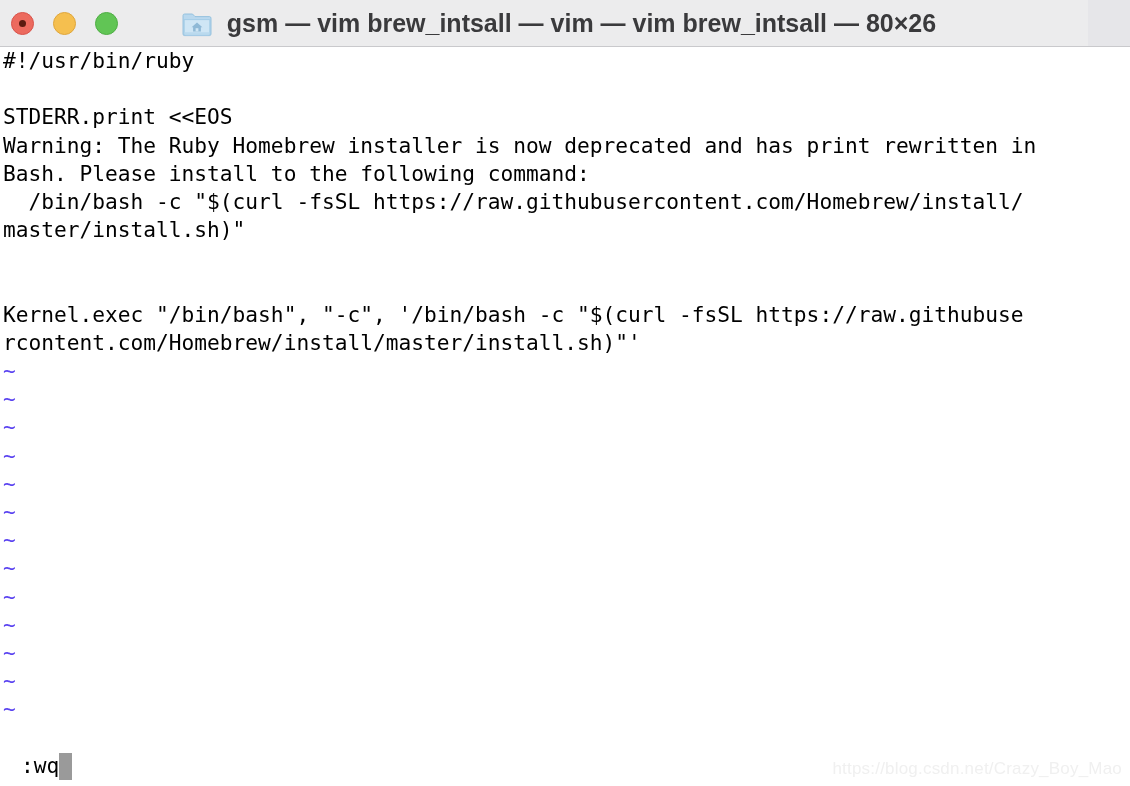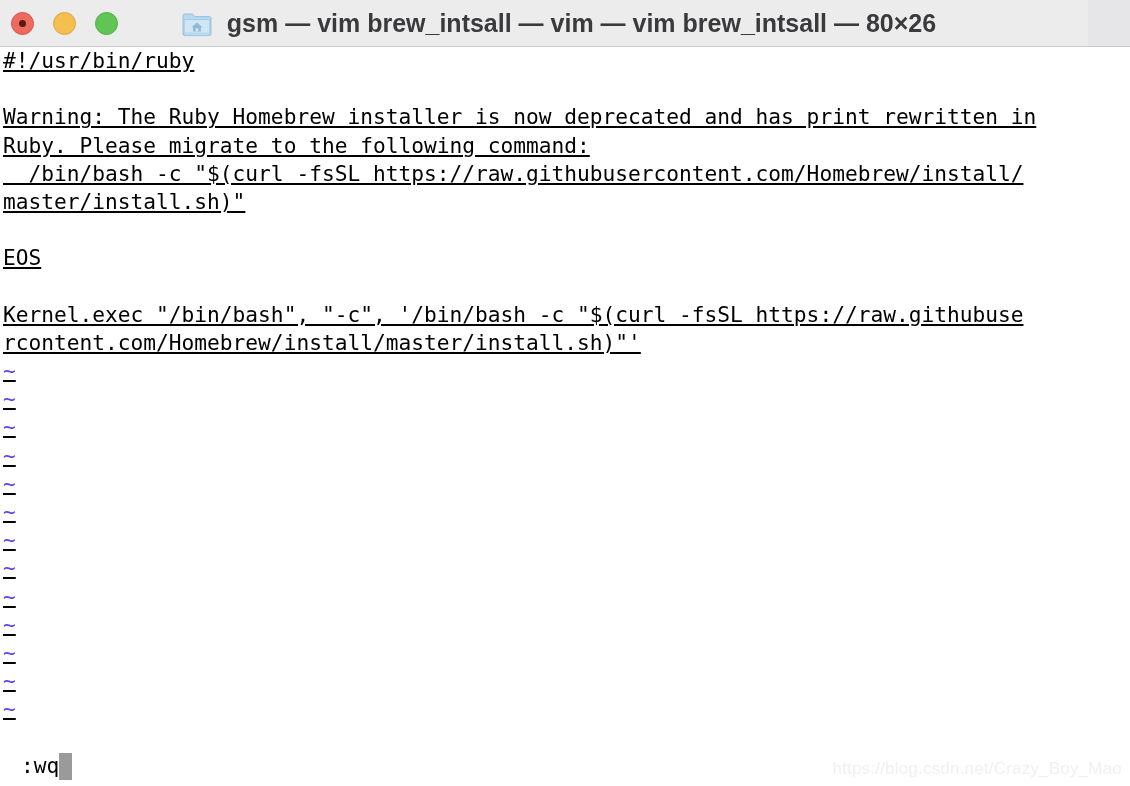--- a/index.html
+++ b/index.html
@@ -106,21 +106,20 @@
     width: 1130px;
     height: 739px;
     background: #ffffff;
     overflow: hidden;
   }
   #term-lines {
     position: absolute;
     left: 3px;
     top: 0px;
     width: 1127px;
-    text-decoration: underline;
   }
   .term-line {
     font-family: "DejaVu Sans Mono", monospace;
     font-size: 21.2px;
     line-height: 28.2px;
     height: 28.2px;
     color: #000000;
     white-space: pre;
     letter-spacing: 0px;
   }
@@ -189,26 +188,26 @@
       <span id="window-title">gsm — vim brew_intsall — vim — vim brew_intsall — 80×26</span>
     </div>
   </div>
 </div>
 
 <div id="terminal">
 
   <div id="term-lines">
     <div class="term-line">#!/usr/bin/ruby</div>
     <div class="term-line blank"></div>
+    <div class="term-line">STDERR.print &lt;&lt;EOS</div>
     <div class="term-line">Warning: The Ruby Homebrew installer is now deprecated and has print rewritten in</div>
-    <div class="term-line">Ruby. Please migrate to the following command:</div>
+    <div class="term-line">Bash. Please install to the following command:</div>
     <div class="term-line">  /bin/bash -c "$(curl -fsSL https://raw.githubusercontent.com/Homebrew/install/</div>
     <div class="term-line">master/install.sh)"</div>
     <div class="term-line blank"></div>
-    <div class="term-line">EOS</div>
     <div class="term-line blank"></div>
     <div class="term-line">Kernel.exec "/bin/bash", "-c", '/bin/bash -c "$(curl -fsSL https://raw.githubuse</div>
     <div class="term-line">rcontent.com/Homebrew/install/master/install.sh)"'</div>
 
     <div class="term-line tilde">~</div>
     <div class="term-line tilde">~</div>
     <div class="term-line tilde">~</div>
     <div class="term-line tilde">~</div>
     <div class="term-line tilde">~</div>
     <div class="term-line tilde">~</div>

